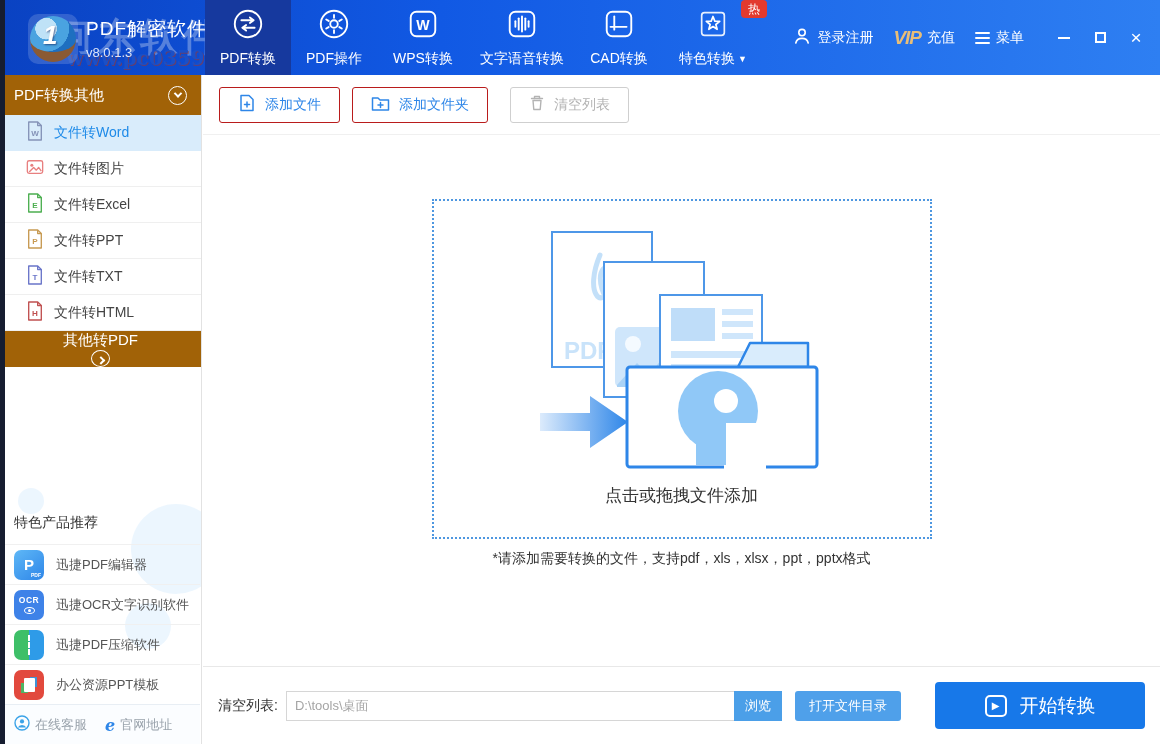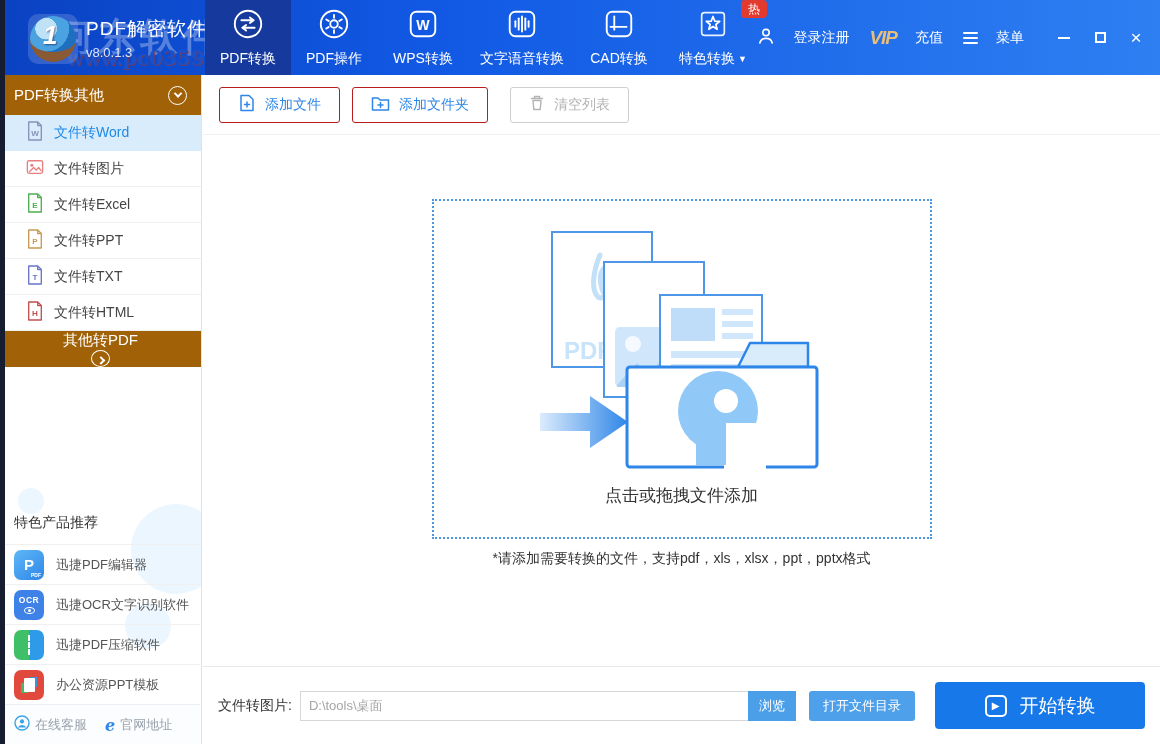--- a/index.html
+++ b/index.html
@@ -30,21 +30,21 @@
   .tab { height:75px; display:flex; flex-direction:column; align-items:center; justify-content:center;
          gap:5px; color:#fff; cursor:pointer; position:relative; }
   .tab.active { background:#16399e; }
   .tab-label { font-size:14px; white-space:nowrap; display:flex; align-items:center; gap:3px; }
   .caret { font-size:9px; }
   .hot-badge { position:absolute; top:0px; right:-4px; background:#e23a2e; color:#fff; font-size:12px;
                padding:2px 7px; border-radius:4px; line-height:1.2; }
 
   .top-right { position:absolute; right:10px; top:0; height:75px; display:flex; align-items:center;
                gap:20px; color:#fff; z-index:8; }
-  .tr-item { display:flex; align-items:center; gap:18px; font-size:14px; cursor:pointer; }
+  .tr-item { display:flex; align-items:center; gap:6px; font-size:14px; cursor:pointer; }
   .vip-word { font-style:italic; font-weight:900; font-size:19px; letter-spacing:-1px; color:#e8be78; }
   .menu-bars { display:flex; flex-direction:column; gap:3px; }
   .menu-bars i { width:15px; height:2px; background:#fff; border-radius:1px; }
   .winbtns { display:flex; align-items:center; gap:8px; margin-left:6px; }
   .wb { width:28px; height:28px; display:flex; align-items:center; justify-content:center; cursor:pointer; }
   .wb-min i { width:12px; height:2px; background:#fff; }
   .wb-max i { width:11px; height:11px; border:2px solid #fff; }
   .wb-close { color:#fff; font-size:19px; line-height:1; }
 
   
@@ -414,21 +414,21 @@
       <rect x="164" y="184" width="30" height="54" fill="#90c8f7"></rect>
       <circle cx="194" cy="174" r="12" fill="#fff"></circle>
 
       <polygon points="8,186 58,186 58,169 96,195 58,221 58,204 8,204" fill="url(#ag)"></polygon>
     </svg>
     <div class="drop-prompt">点击或拖拽文件添加</div>
   </div>
   <div class="drop-hint">*请添加需要转换的文件，支持pdf，xls，xlsx，ppt，pptx格式</div>
 
   <div class="bottombar">
-    <span class="out-label">文件转图片:</span>
+    <span class="out-label">清空列表:</span>
     <span class="path-group">
       <input class="path-input" type="text" value="D:\tools\桌面" style="">
       <button class="browse-btn">浏览</button>
     </span>
     <button class="open-dir-btn">打开文件目录</button>
     <button class="start-btn">
       <span class="play-box">▶</span>
       <span>开始转换</span>
     </button>
   </div>

